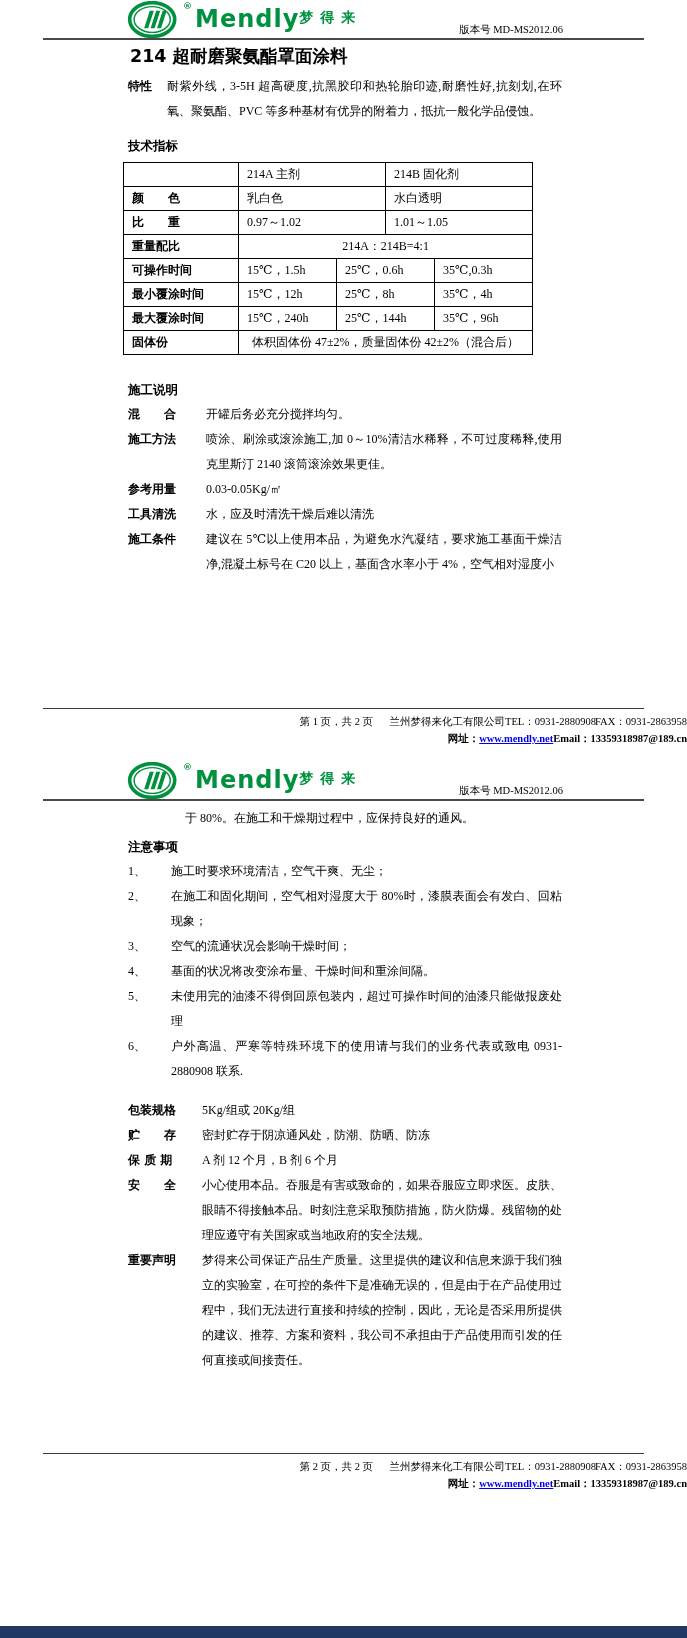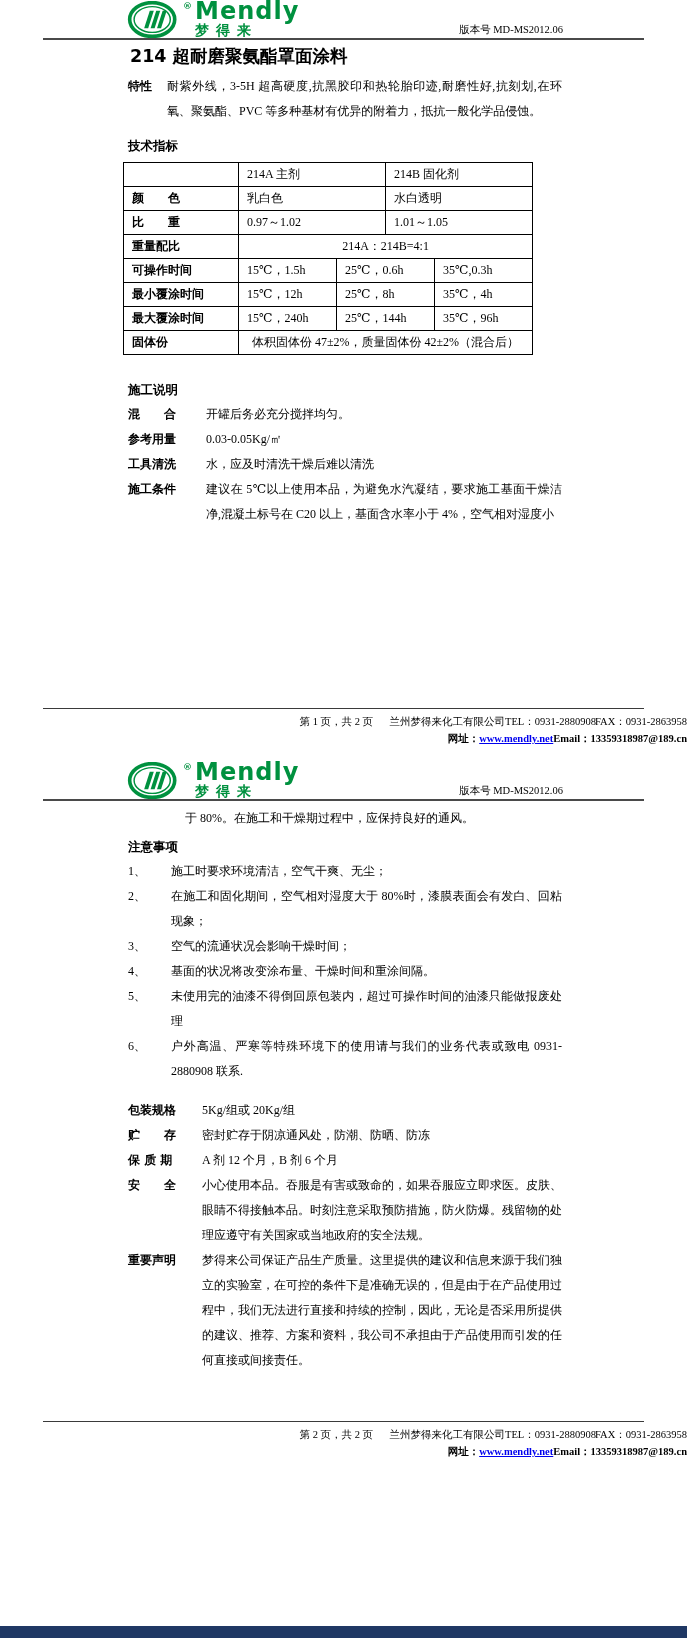--- a/index.html
+++ b/index.html
@@ -20,21 +20,21 @@
     margin:0 124px 0 126px; padding-top:2px; height:38px;
   }
   #page2 .page-head { padding-top:8px; height:44px; }
   .logo { display:flex; align-items:center; gap:3px; }
   .logo svg { width:54px; height:37px; display:block; }
   .reg-mark {
     font-size:9px; color:var(--brand-green,#00913F); font-weight:bold;
     align-self:flex-start; line-height:10px;
     font-family:"DejaVu Sans","Liberation Sans",sans-serif;
   }
-  .logo-txt { display:flex; flex-direction:column; }
+  .logo-txt { display:flex; }
   .logo-en {
     font-family:"DejaVu Sans","Liberation Sans",sans-serif;
     font-weight:bold; font-size:24px; line-height:21px; letter-spacing:1px;
     color:var(--brand-green,#00913F);
   }
   .logo-cn {
     font-weight:bold; font-size:14px; line-height:16px; letter-spacing:7px;
     color:var(--brand-green,#00913F);
     font-family:"DejaVu Sans","Liberation Sans",sans-serif;
   }
@@ -69,21 +69,21 @@
   .spec-table td.lbl { font-weight:bold; font-family:"DejaVu Sans","Liberation Sans",sans-serif; }
   .spec-table td.ctr { text-align:center; }
   .mt22 { margin-top:22px; }
   .mt9  { margin-top:9px; }
   .mt14 { margin-top:14px; }
   .mt3  { margin-top:3px; }
 
   
   .page-foot { position:absolute; left:0; right:0;text-align:right; }
   #page1 .page-foot { top:708px; }
-  #page2 .page-foot { top:666px; }
+  #page2 .page-foot { top:698px; }
   .foot-rule { border:none; border-top:1px solid #3a3a3a; margin:0 43px 4px; }
   .f-line1, .f-line2 { margin-left:130px; font-size:10.5px; line-height:17px; white-space:nowrap; }
   .f-line1 span { display:inline-block; }
   .f-page { width:128px; }
   .f-co   { width:132px; }
   .f-tel  { width:90px; }
   .f-line2 { margin-left:235px;font-weight:bold; }
   .f-web  { display:inline-block; width:155px; }
   .link { color:var(--link-blue,#0000EE); text-decoration:underline; cursor:pointer; }
 
@@ -179,20 +179,24 @@
     </tbody>
       </table>
 
     <div class="sec-h mt22">施工说明</div>
 
     <div class="kv kv-con">
       <span class="lab">混　　合</span>
       <span class="txt">开罐后务必充分搅拌均匀。</span>
     </div>
     <div class="kv kv-con">
+      <span class="lab">施工方法</span>
+      <span class="txt">喷涂、刷涂或滚涂施工,加 0～10%清洁水稀释，不可过度稀释,使用克里斯汀 2140 滚筒滚涂效果更佳。</span>
+    </div>
+    <div class="kv kv-con">
       <span class="lab">参考用量</span>
       <span class="txt">0.03-0.05Kg/㎡</span>
     </div>
     <div class="kv kv-con">
       <span class="lab">工具清洗</span>
       <span class="txt">水，应及时清洗干燥后难以清洗</span>
     </div>
     <div class="kv kv-con">
       <span class="lab">施工条件</span>
       <span class="txt">建议在 5℃以上使用本品，为避免水汽凝结，要求施工基面干燥洁净,混凝土标号在 C20 以上，基面含水率小于 4%，空气相对湿度小</span>

